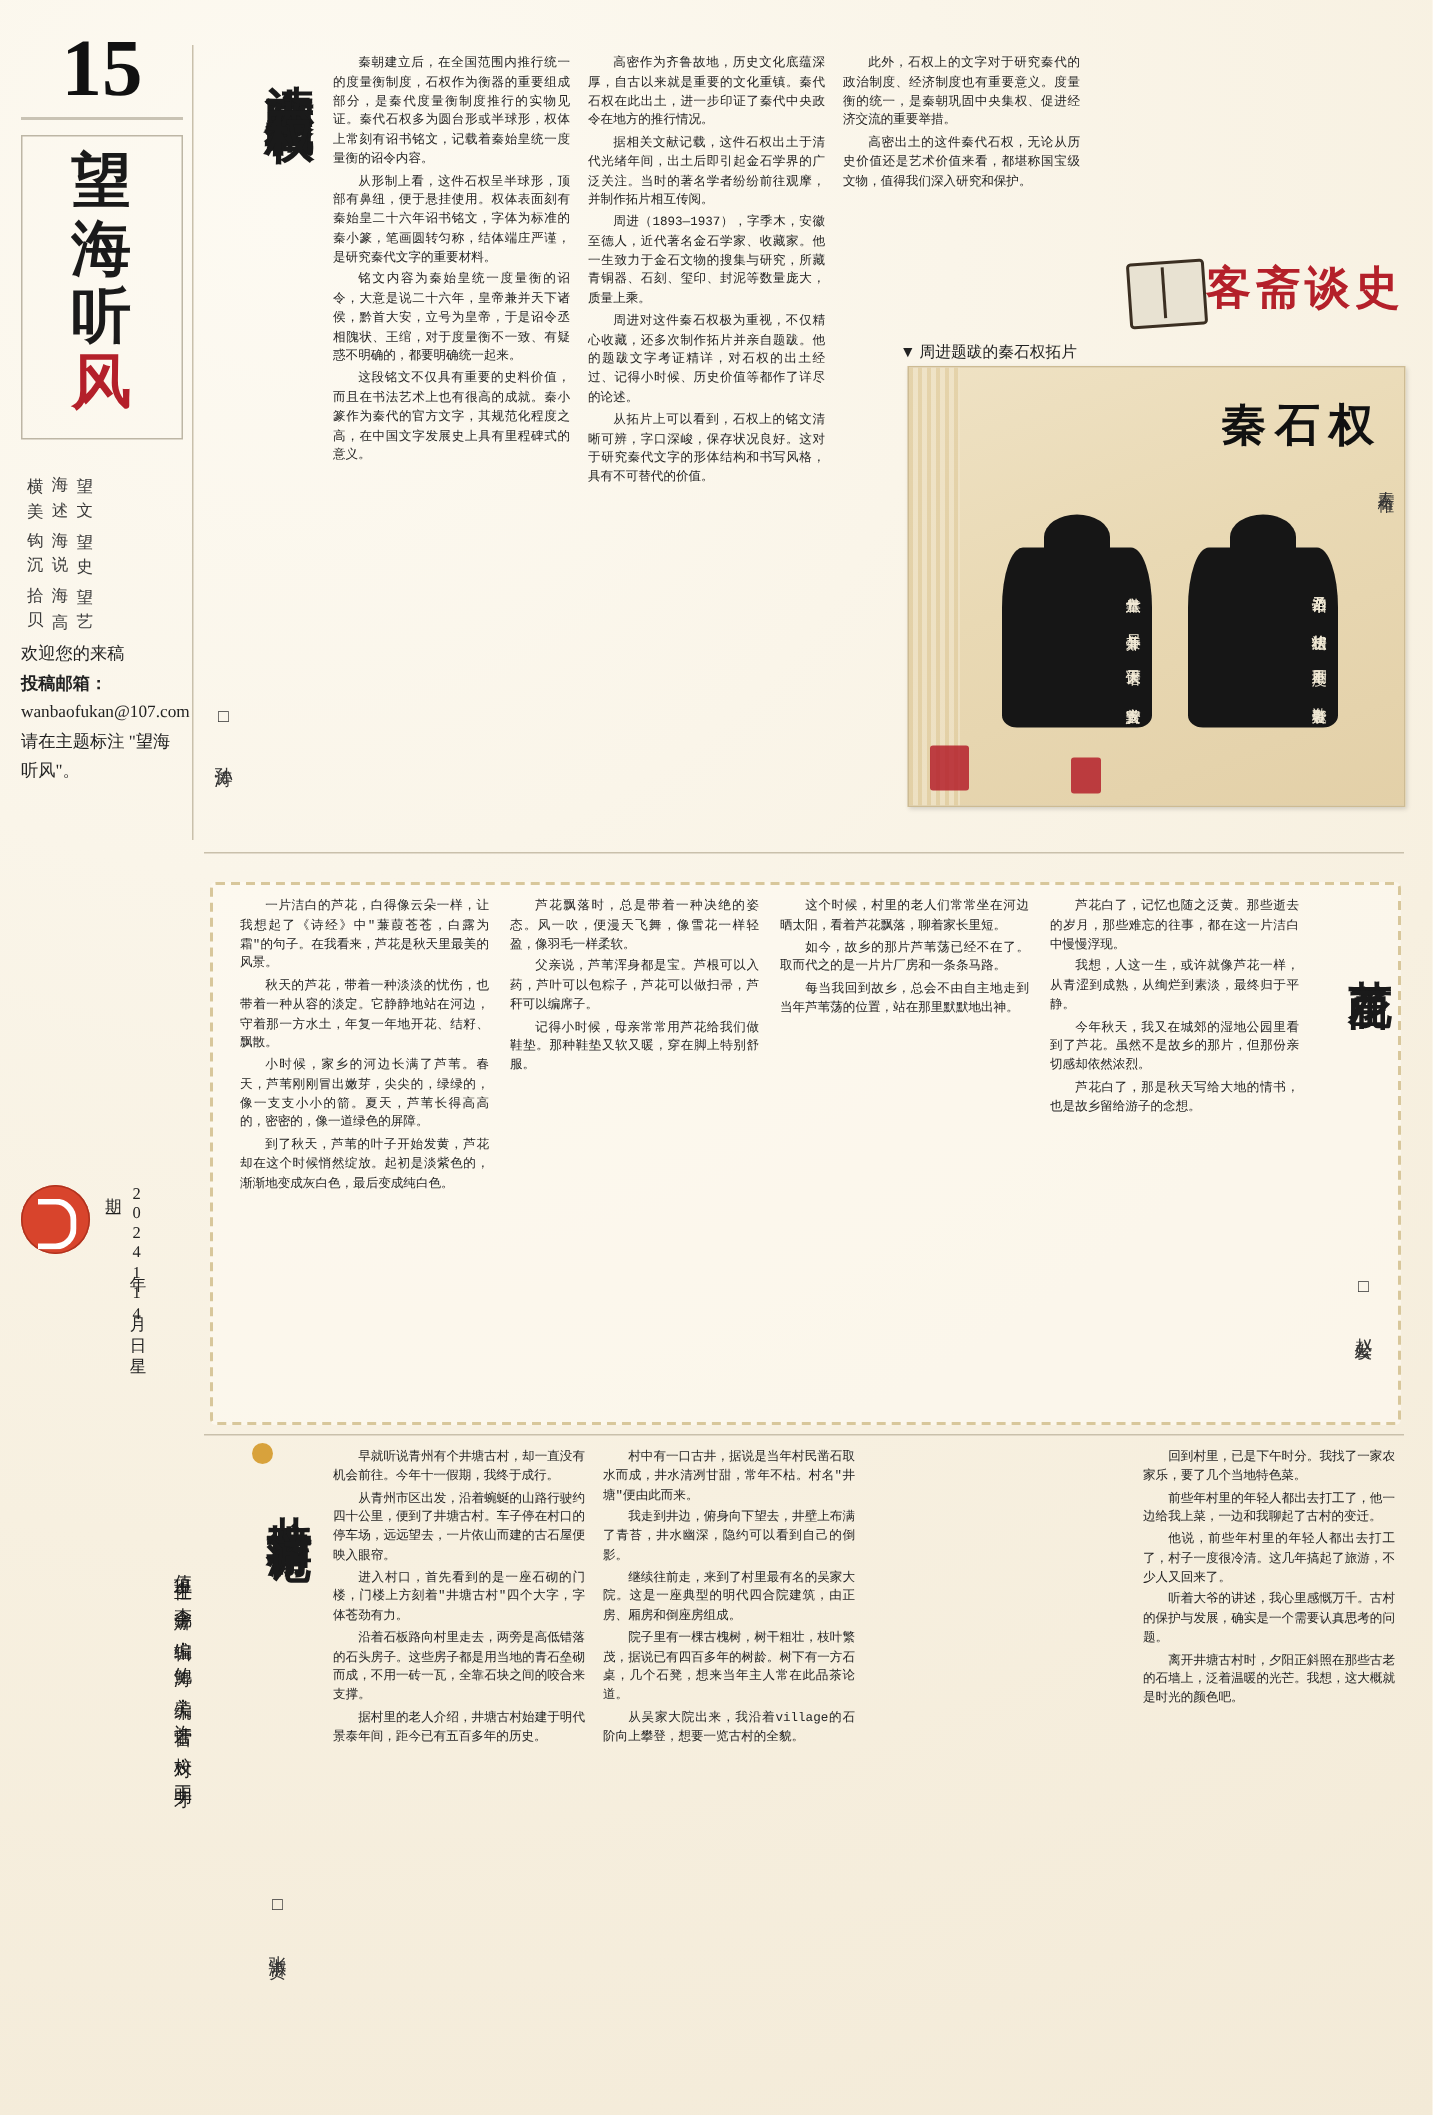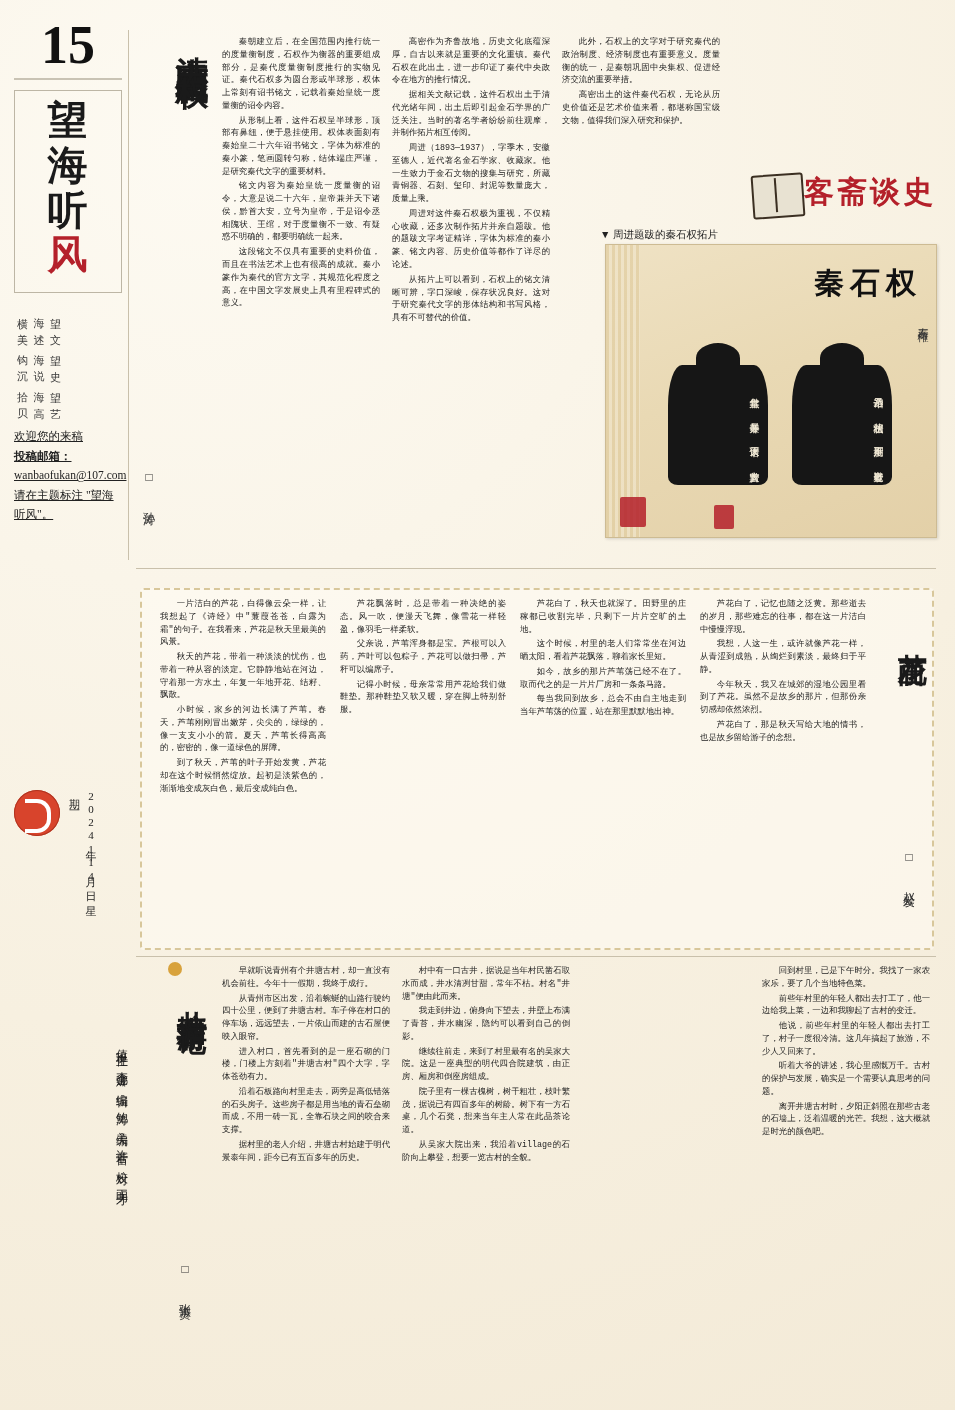--- a/index.html
+++ b/index.html
@@ -42,21 +42,21 @@
   .paper-title .ch.red{color:#b4202a;}
   .col-tags{
     margin-top:16px;
     display:flex;justify-content:center;gap:14px;
     font-size:11px;color:#3a3a3a;
     writing-mode:vertical-rl;text-orientation:upright;
     height:96px;
   }
   .col-tags span{line-height:1.5;letter-spacing:2px;}
   .welcome{
-    margin-top:22px;font-size:11.5px;line-height:1.7;color:#222;text-decoration:underline;
+    margin-top:22px;font-size:11.5px;line-height:1.7;color:#222;
   }
   .welcome .b{font-weight:bold;}
   
   .logo-block{
     position:absolute;left:14px;top:790px;width:120px;
     display:flex;align-items:flex-start;gap:6px;
   }
   .logo-mark{
     width:46px;height:46px;border-radius:50%;
     background:#d8442c;position:relative;flex:0 0 auto;
@@ -256,21 +256,21 @@
   <div class="col a1c1">
     <p>秦朝建立后，在全国范围内推行统一的度量衡制度，石权作为衡器的重要组成部分，是秦代度量衡制度推行的实物见证。秦代石权多为圆台形或半球形，权体上常刻有诏书铭文，记载着秦始皇统一度量衡的诏令内容。</p>
     <p>从形制上看，这件石权呈半球形，顶部有鼻纽，便于悬挂使用。权体表面刻有秦始皇二十六年诏书铭文，字体为标准的秦小篆，笔画圆转匀称，结体端庄严谨，是研究秦代文字的重要材料。</p>
     <p>铭文内容为秦始皇统一度量衡的诏令，大意是说二十六年，皇帝兼并天下诸侯，黔首大安，立号为皇帝，于是诏令丞相隗状、王绾，对于度量衡不一致、有疑惑不明确的，都要明确统一起来。</p>
     <p>这段铭文不仅具有重要的史料价值，而且在书法艺术上也有很高的成就。秦小篆作为秦代的官方文字，其规范化程度之高，在中国文字发展史上具有里程碑式的意义。</p>
   </div>
   <div class="col a1c2">
     <p>高密作为齐鲁故地，历史文化底蕴深厚，自古以来就是重要的文化重镇。秦代石权在此出土，进一步印证了秦代中央政令在地方的推行情况。</p>
     <p>据相关文献记载，这件石权出土于清代光绪年间，出土后即引起金石学界的广泛关注。当时的著名学者纷纷前往观摩，并制作拓片相互传阅。</p>
     <p>周进（1893—1937），字季木，安徽至德人，近代著名金石学家、收藏家。他一生致力于金石文物的搜集与研究，所藏青铜器、石刻、玺印、封泥等数量庞大，质量上乘。</p>
-    <p>周进对这件秦石权极为重视，不仅精心收藏，还多次制作拓片并亲自题跋。他的题跋文字考证精详，字体为标准的秦小篆、铭文内容、历史价值等都作了详尽的论述。</p>
+    <p>周进对这件秦石权极为重视，不仅精心收藏，还多次制作拓片并亲自题跋。他的题跋文字考证精详，对石权的出土经过、记得小时候、历史价值等都作了详尽的论述。</p>
     <p>从拓片上可以看到，石权上的铭文清晰可辨，字口深峻，保存状况良好。这对于研究秦代文字的形体结构和书写风格，具有不可替代的价值。</p>
   </div>
   <div class="col a1c3">
     <p>此外，石权上的文字对于研究秦代的政治制度、经济制度也有重要意义。度量衡的统一，是秦朝巩固中央集权、促进经济交流的重要举措。</p>
     <p>高密出土的这件秦代石权，无论从历史价值还是艺术价值来看，都堪称国宝级文物，值得我们深入研究和保护。</p>
   </div>
 
   <div class="kezhai">
     <div class="bookicon"></div>
     <div class="ktext">客斋谈史</div>
@@ -318,21 +318,20 @@
     <p>秋天的芦花，带着一种淡淡的忧伤，也带着一种从容的淡定。它静静地站在河边，守着那一方水土，年复一年地开花、结籽、飘散。</p>
     <p>小时候，家乡的河边长满了芦苇。春天，芦苇刚刚冒出嫩芽，尖尖的，绿绿的，像一支支小小的箭。夏天，芦苇长得高高的，密密的，像一道绿色的屏障。</p>
     <p>到了秋天，芦苇的叶子开始发黄，芦花却在这个时候悄然绽放。起初是淡紫色的，渐渐地变成灰白色，最后变成纯白色。</p>
   </div>
   <div class="col a2c2">
     <p>芦花飘落时，总是带着一种决绝的姿态。风一吹，便漫天飞舞，像雪花一样轻盈，像羽毛一样柔软。</p>
     <p>父亲说，芦苇浑身都是宝。芦根可以入药，芦叶可以包粽子，芦花可以做扫帚，芦秆可以编席子。</p>
     <p>记得小时候，母亲常常用芦花给我们做鞋垫。那种鞋垫又软又暖，穿在脚上特别舒服。</p>
   </div>
   <div class="col a2c3">
-    <p>芦花白了，秋天也就深了。田野里的庄稼都已收割完毕，只剩下一片片空旷的土地。</p>
     <p>这个时候，村里的老人们常常坐在河边晒太阳，看着芦花飘落，聊着家长里短。</p>
     <p>如今，故乡的那片芦苇荡已经不在了。取而代之的是一片片厂房和一条条马路。</p>
     <p>每当我回到故乡，总会不由自主地走到当年芦苇荡的位置，站在那里默默地出神。</p>
   </div>
   <div class="col a2c4">
     <p>芦花白了，记忆也随之泛黄。那些逝去的岁月，那些难忘的往事，都在这一片洁白中慢慢浮现。</p>
     <p>我想，人这一生，或许就像芦花一样，从青涩到成熟，从绚烂到素淡，最终归于平静。</p>
     <p>今年秋天，我又在城郊的湿地公园里看到了芦花。虽然不是故乡的那片，但那份亲切感却依然浓烈。</p>
     <p>芦花白了，那是秋天写给大地的情书，也是故乡留给游子的念想。</p>
   </div>

